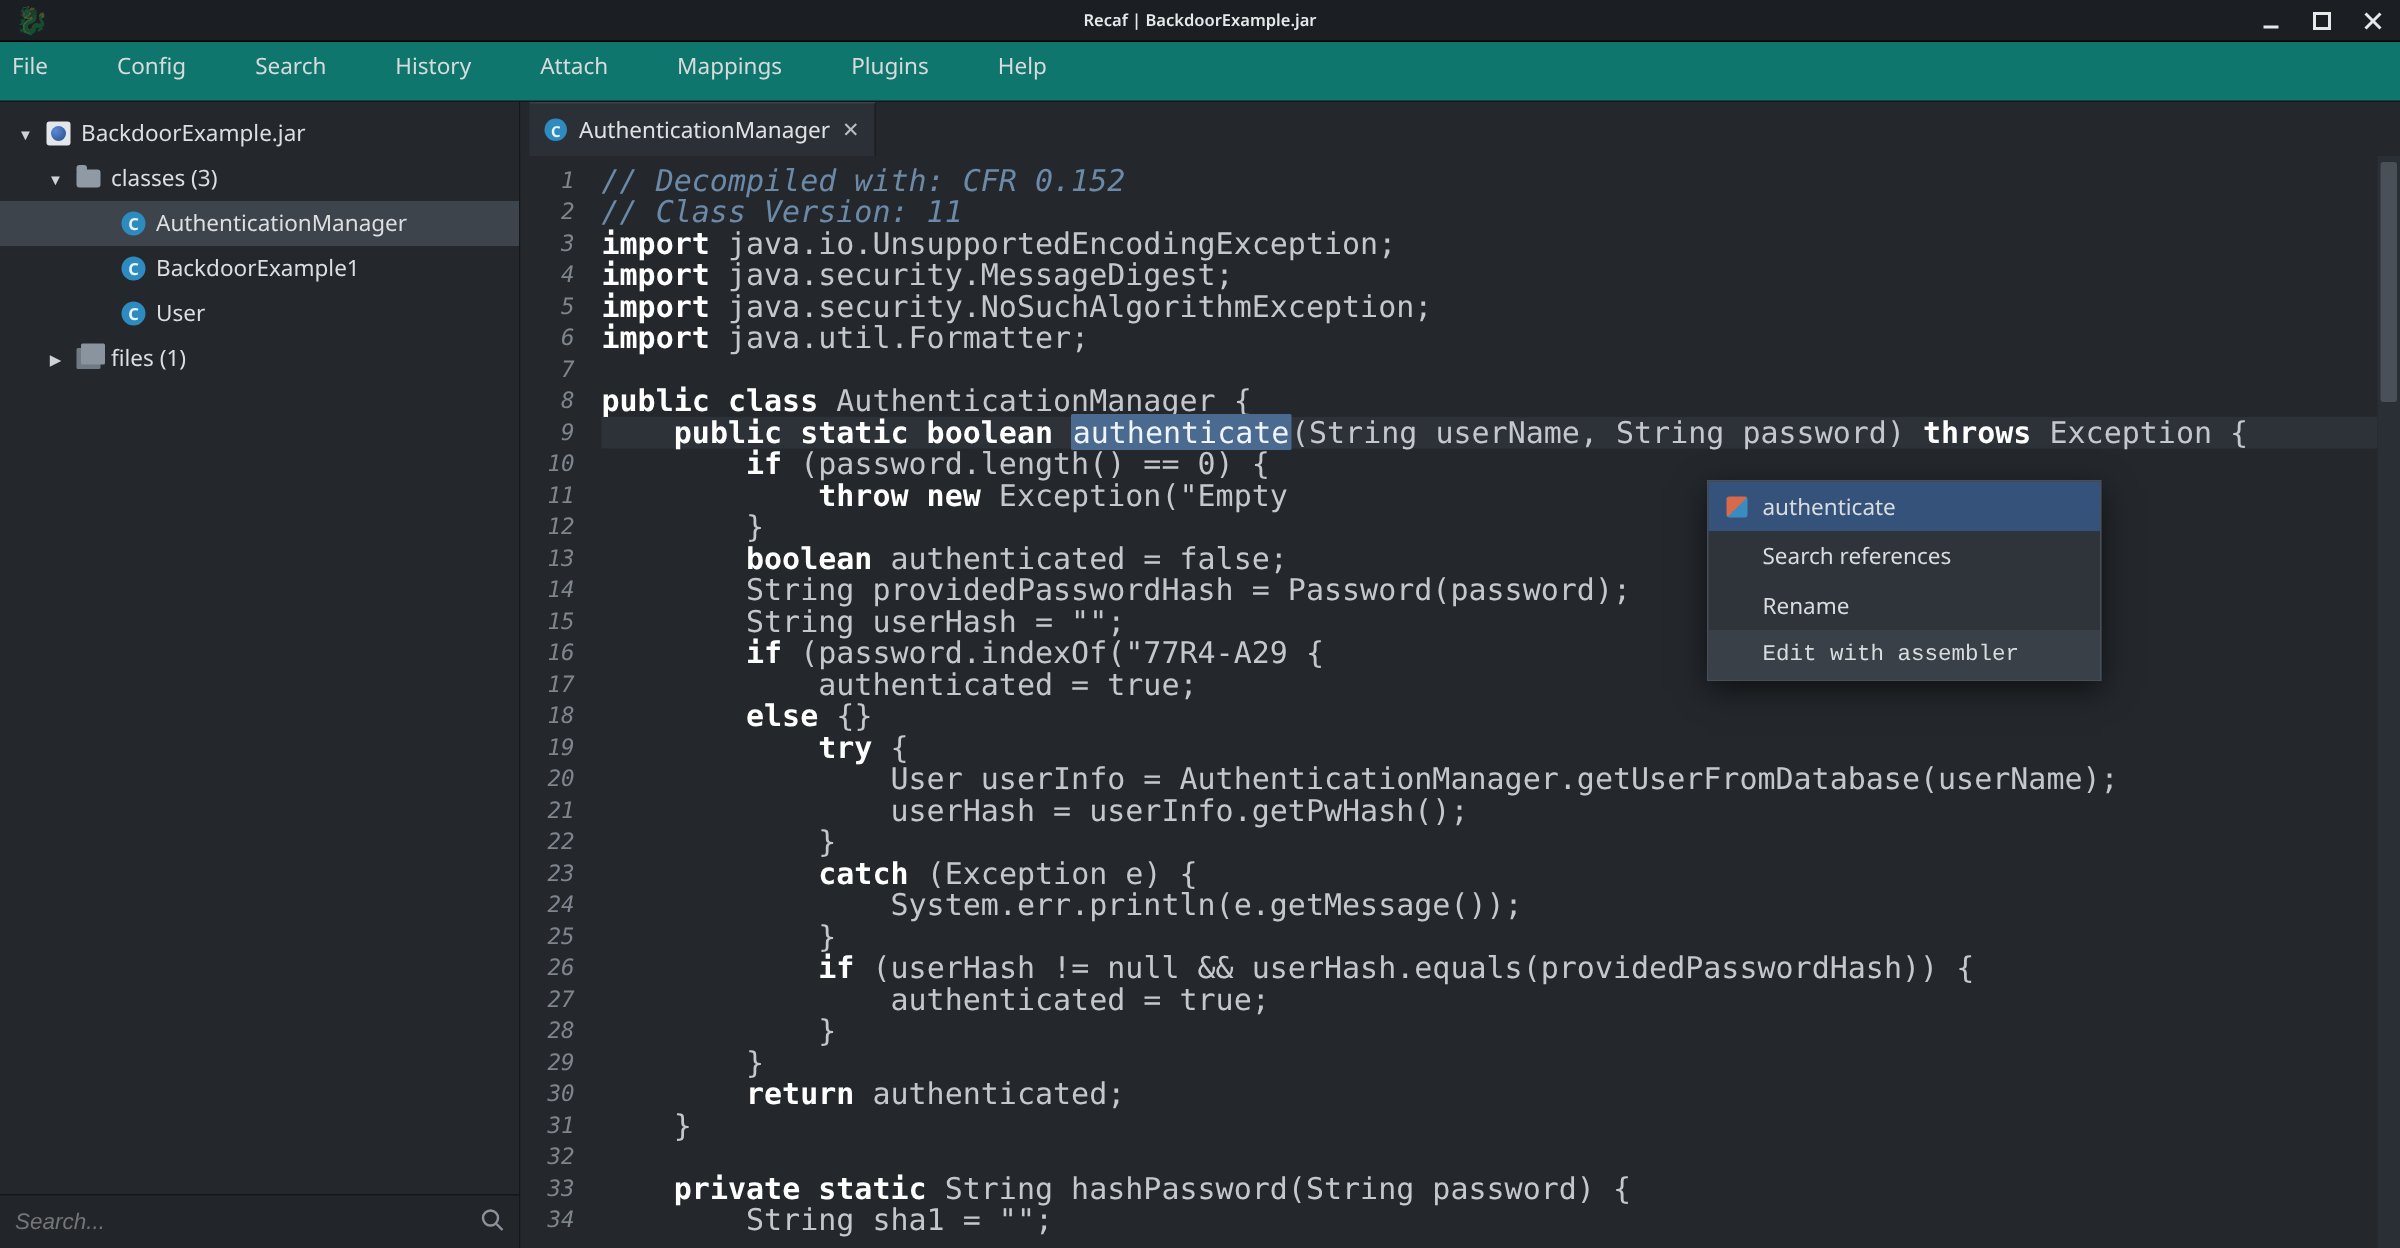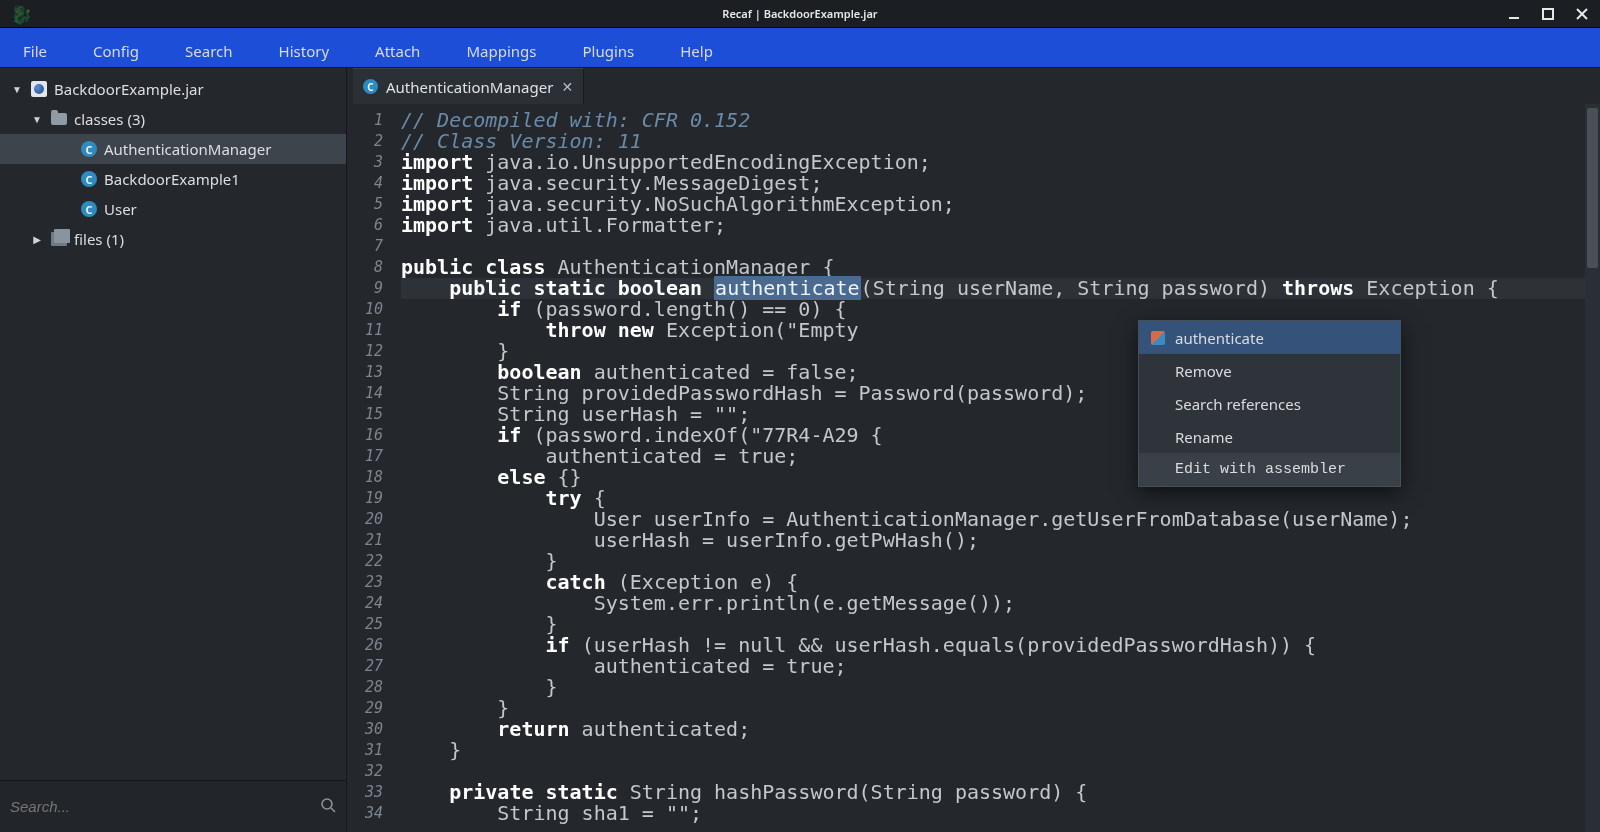--- a/index.html
+++ b/index.html
@@ -5,21 +5,21 @@
   * { box-sizing: border-box; margin: 0; padding: 0; }
   html, body { width: 100%; height: 100%; font-family: "Segoe UI", "Noto Sans", Arial, sans-serif; background: #1a1d21; color: #cfd2d6; overflow: hidden; }
   body { width: 1600px; height: 832px; position: relative; }
 
   .titlebar { height: 28px; background: #1b1e22; display: flex; align-items: center; justify-content: center; position: relative; border-bottom: 1px solid #000; }
   .titlebar .title { font-size: 11px; color: #e6e8ea; font-weight: 600; }
   .titlebar .win-controls { position: absolute; right: 8px; top: 0; height: 28px; display: flex; gap: 14px; align-items: center; color: #e6e8ea; }
   .titlebar .win-controls span { width: 20px; height: 20px; display: flex; align-items: center; justify-content: center; font-size: 14px; cursor: pointer; }
   .titlebar .kali-logo { position: absolute; left: 10px; top: 2px; opacity: 0.35; font-size: 18px; color: #4f5a63; }
 
-  .menubar { height: 40px; background: #1d4ed8; border-bottom: 1px solid #14161a; display: flex; align-items: flex-end; padding: 0 19px; gap: 38px; font-size: 15px; color: #d8dbde; }
+  .menubar { height: 40px; background: #0f766e; border-bottom: 1px solid #14161a; display: flex; align-items: flex-start; padding: 0 4px; gap: 38px; font-size: 15px; color: #d8dbde; }
   .menubar .menu-item { cursor: pointer; padding: 6px 4px; }
 
   .workspace { display: flex; height: calc(100% - 68px); }
 
   
   .sidebar { width: 347px; background: #24282d; border-right: 1px solid #15171a; display: flex; flex-direction: column; }
   .tree { flex: 1; padding: 6px 0 0 0; font-size: 15px; color: #dcdee1; overflow: auto; }
   .tree-row { display: flex; align-items: center; height: 30px; padding-left: 10px; gap: 6px; cursor: pointer; }
   .tree-row.selected { background: #3e444c; }
   .tree-row .expander { width: 14px; text-align: center; font-size: 10px; color: #cfd2d6; }
@@ -29,21 +29,21 @@
   .indent-2 { padding-left: 60px; }
 
   .icon-jar { background: #e3e7ec; border-radius: 2px; width: 16px; height: 16px; position: relative; }
   .icon-jar::after { content: ""; position: absolute; left: 3px; top: 3px; width: 10px; height: 10px; border-radius: 50%; background: radial-gradient(circle at 30% 30%, #5a8ad6, #284c86); }
   .icon-folder { width: 16px; height: 12px; background: #8f9aa5; border-radius: 2px; position: relative; }
   .icon-folder::before { content: ""; position: absolute; top: -3px; left: 0; width: 7px; height: 4px; background: #8f9aa5; border-radius: 2px 2px 0 0; }
   .icon-class { width: 16px; height: 16px; border-radius: 50%; background: #2d8bbf; color: #e9f4fb; font-size: 11px; font-weight: bold; display: flex; align-items: center; justify-content: center; }
   .icon-files { width: 16px; height: 14px; background: #6f7a84; position: relative; border-radius: 1px; }
   .icon-files::after { content: ""; position: absolute; left: 3px; top: -3px; width: 16px; height: 14px; background: #8a949e; border-radius: 1px; }
 
-  .search-bar { height: 52px; border-top: 1px solid #14161a; display: flex; align-items: center; padding: 0 10px; background: #22262b; }
+  .search-bar { height: 36px; border-top: 1px solid #14161a; display: flex; align-items: center; padding: 0 10px; background: #22262b; }
   .search-bar input { flex: 1; background: transparent; border: none; outline: none; color: #b9bdc2; font-size: 15px; font-style: italic; }
   .search-bar .search-icon { color: #8c929a; }
 
   
   .main { flex: 1; display: flex; flex-direction: column; background: #24282d; position: relative; }
   .tab-bar { height: 36px; background: #24282d; display: flex; align-items: stretch; padding-left: 6px; }
   .tab { display: flex; align-items: center; gap: 8px; padding: 0 10px; background: #2b3036; border-top: 1px solid #3a4047; border-right: 1px solid #1a1d21; font-size: 15px; color: #dfe2e5; cursor: pointer; }
   .tab .tab-class-icon { width: 15px; height: 15px; border-radius: 50%; background: #2d8bbf; color: #e9f4fb; font-size: 10px; font-weight: bold; display: flex; align-items: center; justify-content: center; }
   .tab .close { font-size: 14px; color: #b9bdc2; cursor: pointer; }
 
@@ -212,24 +212,20 @@
         <div class="thumb"></div>
       </div>
 
       <div class="context-menu">
         <div class="ctx-item highlight-blue">
           <span class="ctx-icon method"></span>
           <span>authenticate</span>
         </div>
         <div class="ctx-item">
           <span class="ctx-icon"></span>
-          <span>Remove</span>
-        </div>
-        <div class="ctx-item">
-          <span class="ctx-icon"></span>
           <span>Search references</span>
         </div>
         <div class="ctx-item">
           <span class="ctx-icon"></span>
           <span>Rename</span>
         </div>
         <div class="ctx-item hover-gray">
           <span class="ctx-icon"></span>
           <span>Edit with assembler</span>
         </div>

